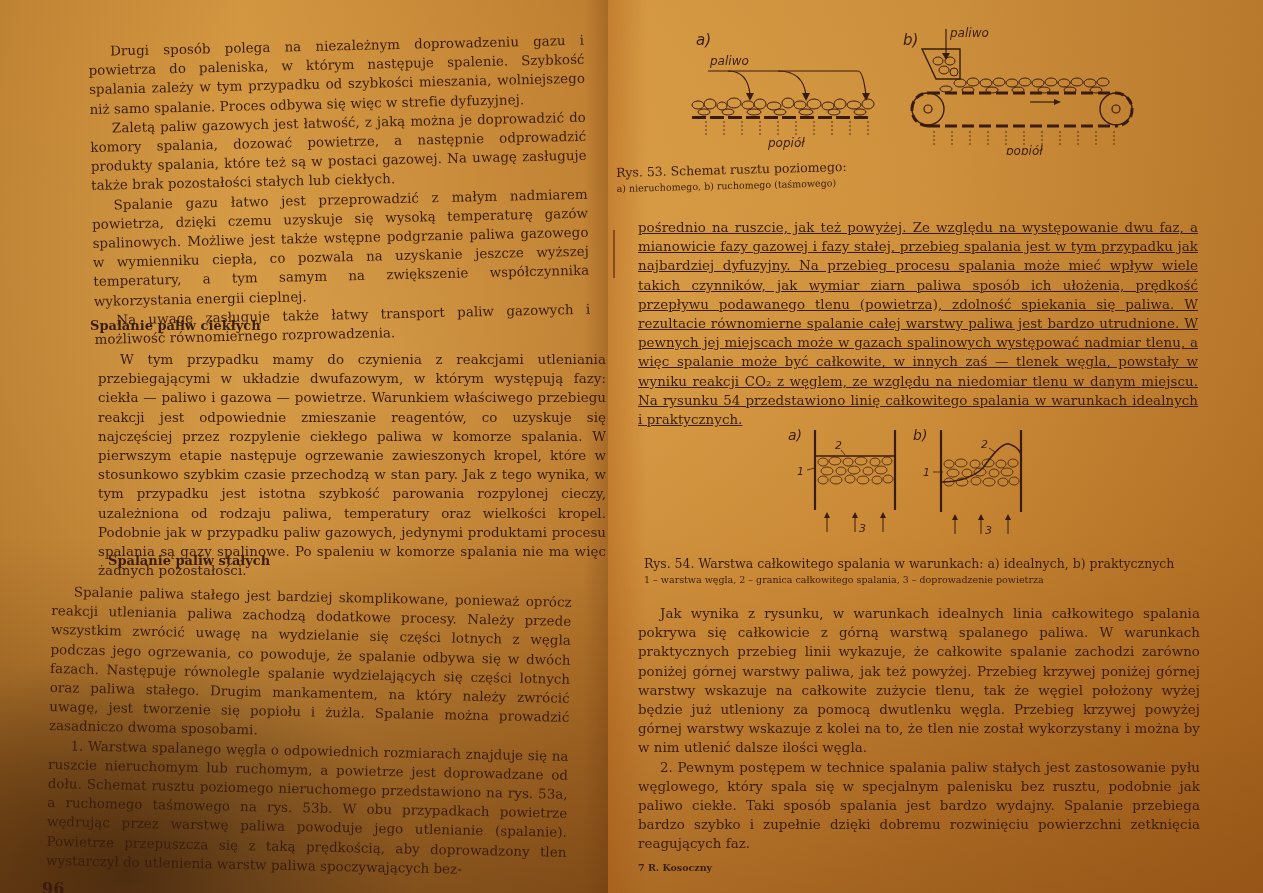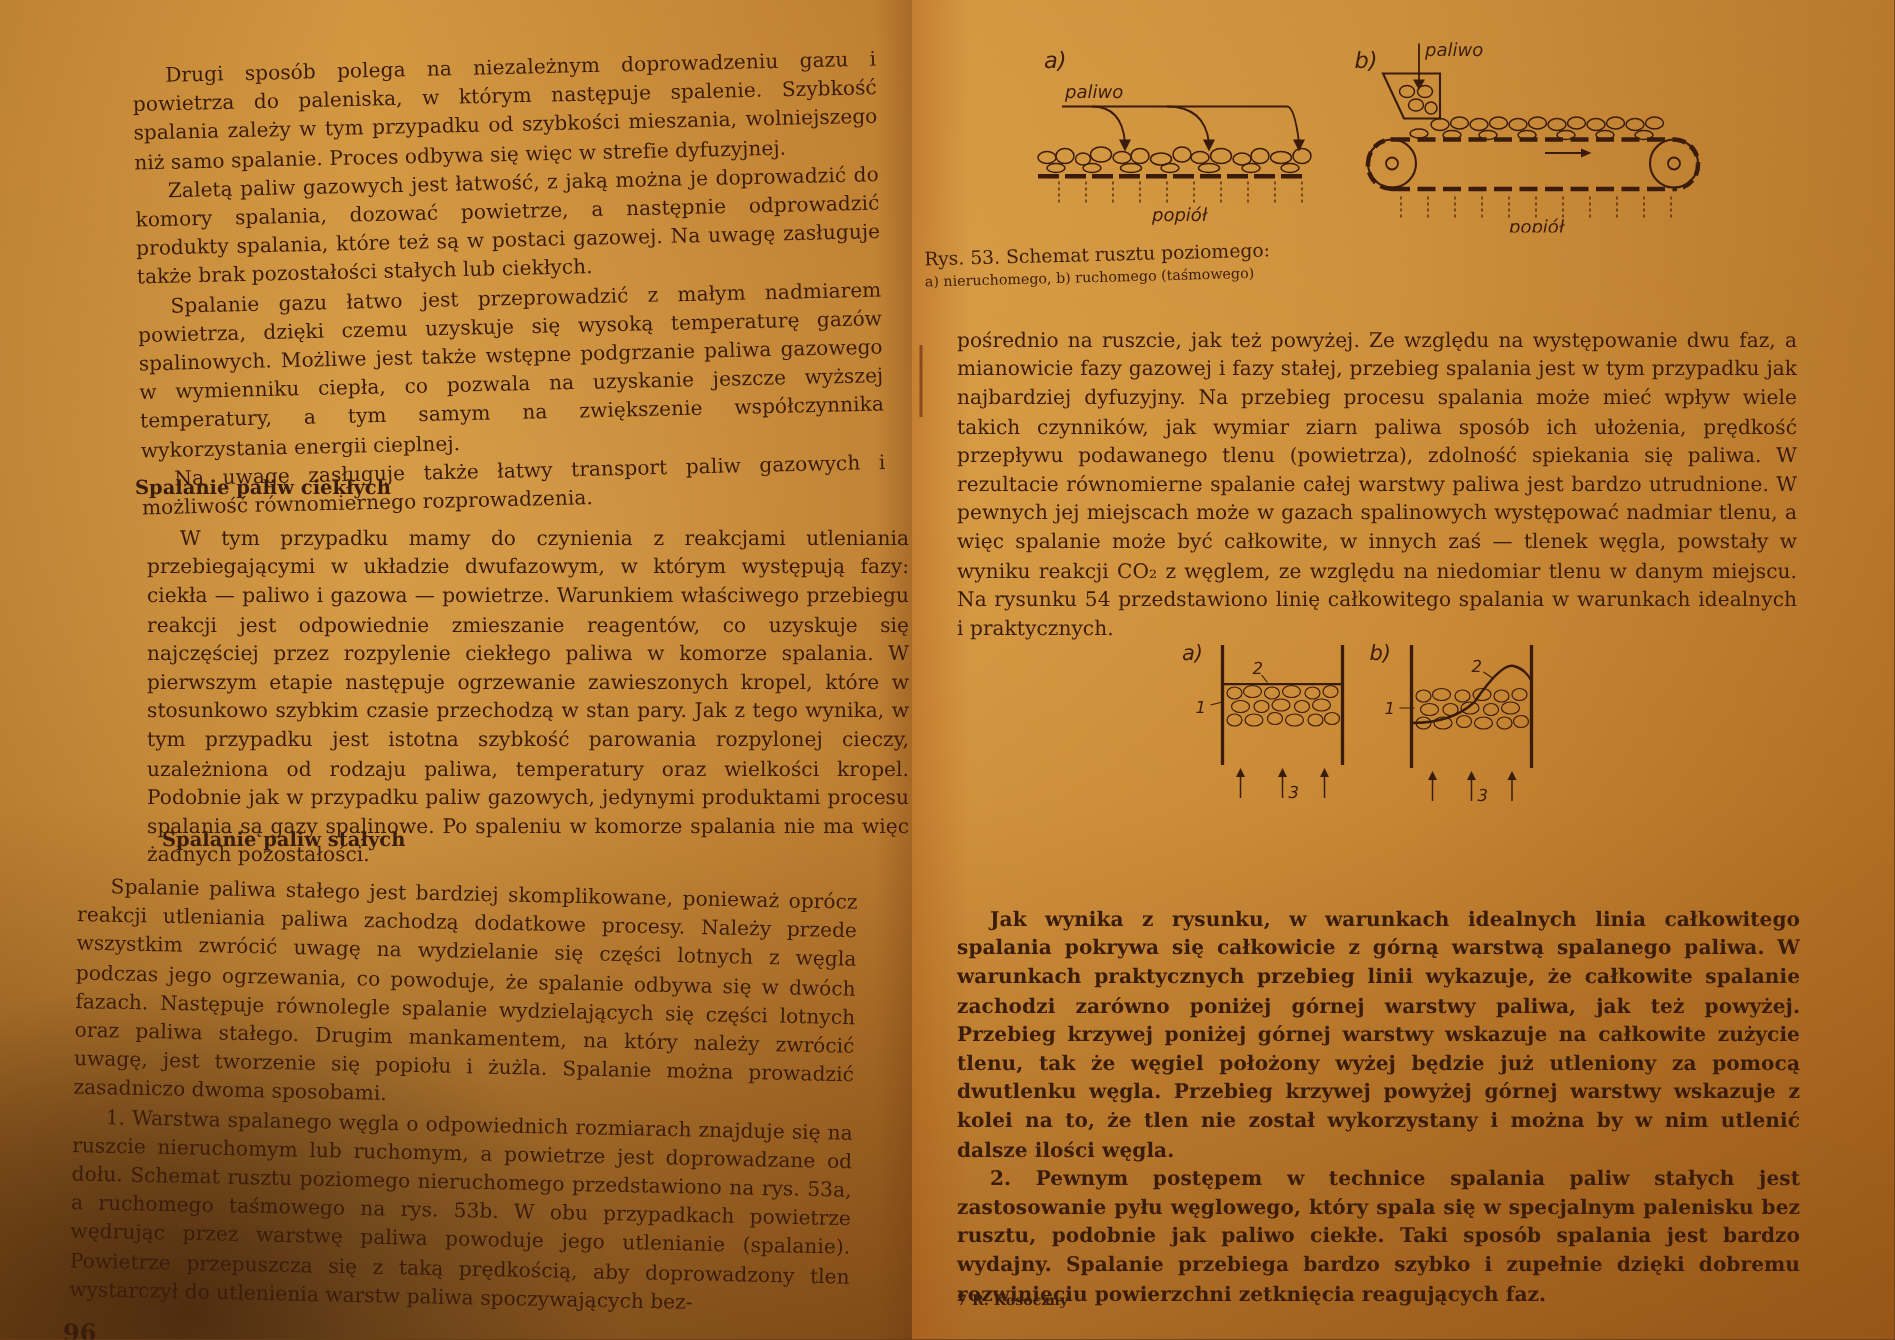--- a/index.html
+++ b/index.html
@@ -180,21 +180,21 @@
             <line x1="426" y1="106" x2="426" y2="120"></line>
         </g>
         <text class="fig-label" x="318" y="130" font-size="12">popiół</text>
       </svg>
     </div>
     <div class="caption" style="left:8px;top:165px;transform:rotate(-1.5deg);transform-origin:0 0;">
       <span>Rys. 53. Schemat rusztu poziomego:</span>
       <span class="sub">a) nieruchomego, b) ruchomego (taśmowego)</span>
     </div>
 
-    <div class="text-block" style="left:30px;top:218px;width:560px;">
+    <div class="text-block" style="left:30px;top:218px;width:560px;text-decoration:underline;">
       <p>pośrednio na ruszcie, jak też powyżej. Ze względu na występowanie dwu faz, a mianowicie fazy gazowej i fazy stałej, przebieg spalania jest w tym przypadku jak najbardziej dyfuzyjny. Na przebieg procesu spalania może mieć wpływ wiele takich czynników, jak wymiar ziarn paliwa sposób ich ułożenia, prędkość przepływu podawanego tlenu (powietrza), zdolność spiekania się paliwa. W rezultacie równomierne spalanie całej warstwy paliwa jest bardzo utrudnione. W pewnych jej miejscach może w gazach spalinowych występować nadmiar tlenu, a więc spalanie może być całkowite, w innych zaś — tlenek węgla, powstały w wyniku reakcji CO₂ z węglem, ze względu na niedomiar tlenu w danym miejscu. Na rysunku 54 przedstawiono linię całkowitego spalania w warunkach idealnych i praktycznych.</p>
     </div>
 
     <div class="fig" style="left:175px;top:420px;">
       <svg width="240" height="120" viewBox="0 0 240 120">
 
         <text class="fig-label" x="5" y="20" font-size="14">a)</text>
         <line x1="32" y1="10" x2="32" y2="90" stroke="#3a1c0c" stroke-width="2.2"></line>
         <line x1="112" y1="10" x2="112" y2="90" stroke="#3a1c0c" stroke-width="2.2"></line>
         <line x1="32" y1="36" x2="112" y2="36" stroke="#3a1c0c" stroke-width="1.5"></line>
@@ -266,22 +266,26 @@
             <line x1="225" y1="114" x2="225" y2="98"></line>
         </g>
         <g fill="#3a1c0c">
             <polygon points="169,100 175,100 172,94"></polygon>
             <polygon points="195,100 201,100 198,94"></polygon>
             <polygon points="222,100 228,100 225,94"></polygon>
           </g>
         <text class="fig-label" x="202" y="114" font-size="11">3</text>
       </svg>
     </div>
-
-    <div class="text-block" style="left:30px;top:604px;width:562px;font-weight:bold;">
+    <div class="caption" style="left:36px;top:556px;">
+      <span>Rys. 54. Warstwa całkowitego spalania w warunkach: a) idealnych, b) praktycznych</span>
+      <span class="sub">1 – warstwa węgla, 2 – granica całkowitego spalania, 3 – doprowadzenie powietrza</span>
+    </div>
+
+    <div class="text-block" style="left:30px;top:604px;width:562px;">
       <p class="ind">Jak wynika z rysunku, w warunkach idealnych linia całkowitego spalania pokrywa się całkowicie z górną warstwą spalanego paliwa. W warunkach praktycznych przebieg linii wykazuje, że całkowite spalanie zachodzi zarówno poniżej górnej warstwy paliwa, jak też powyżej. Przebieg krzywej poniżej górnej warstwy wskazuje na całkowite zużycie tlenu, tak że węgiel położony wyżej będzie już utleniony za pomocą dwutlenku węgla. Przebieg krzywej powyżej górnej warstwy wskazuje z kolei na to, że tlen nie został wykorzystany i można by w nim utlenić dalsze ilości węgla.</p>
       <p class="ind">2. Pewnym postępem w technice spalania paliw stałych jest zastosowanie pyłu węglowego, który spala się w specjalnym palenisku bez rusztu, podobnie jak paliwo ciekłe. Taki sposób spalania jest bardzo wydajny. Spalanie przebiega bardzo szybko i zupełnie dzięki dobremu rozwinięciu powierzchni zetknięcia reagujących faz.</p>
     </div>
 
     <div class="footnote" style="left:30px;top:862px;">7 R. Kosoczny</div>
     <div class="pagenum" style="left:570px;top:860px;">97</div>
   </div>
 </div>
 
 </body></html>

